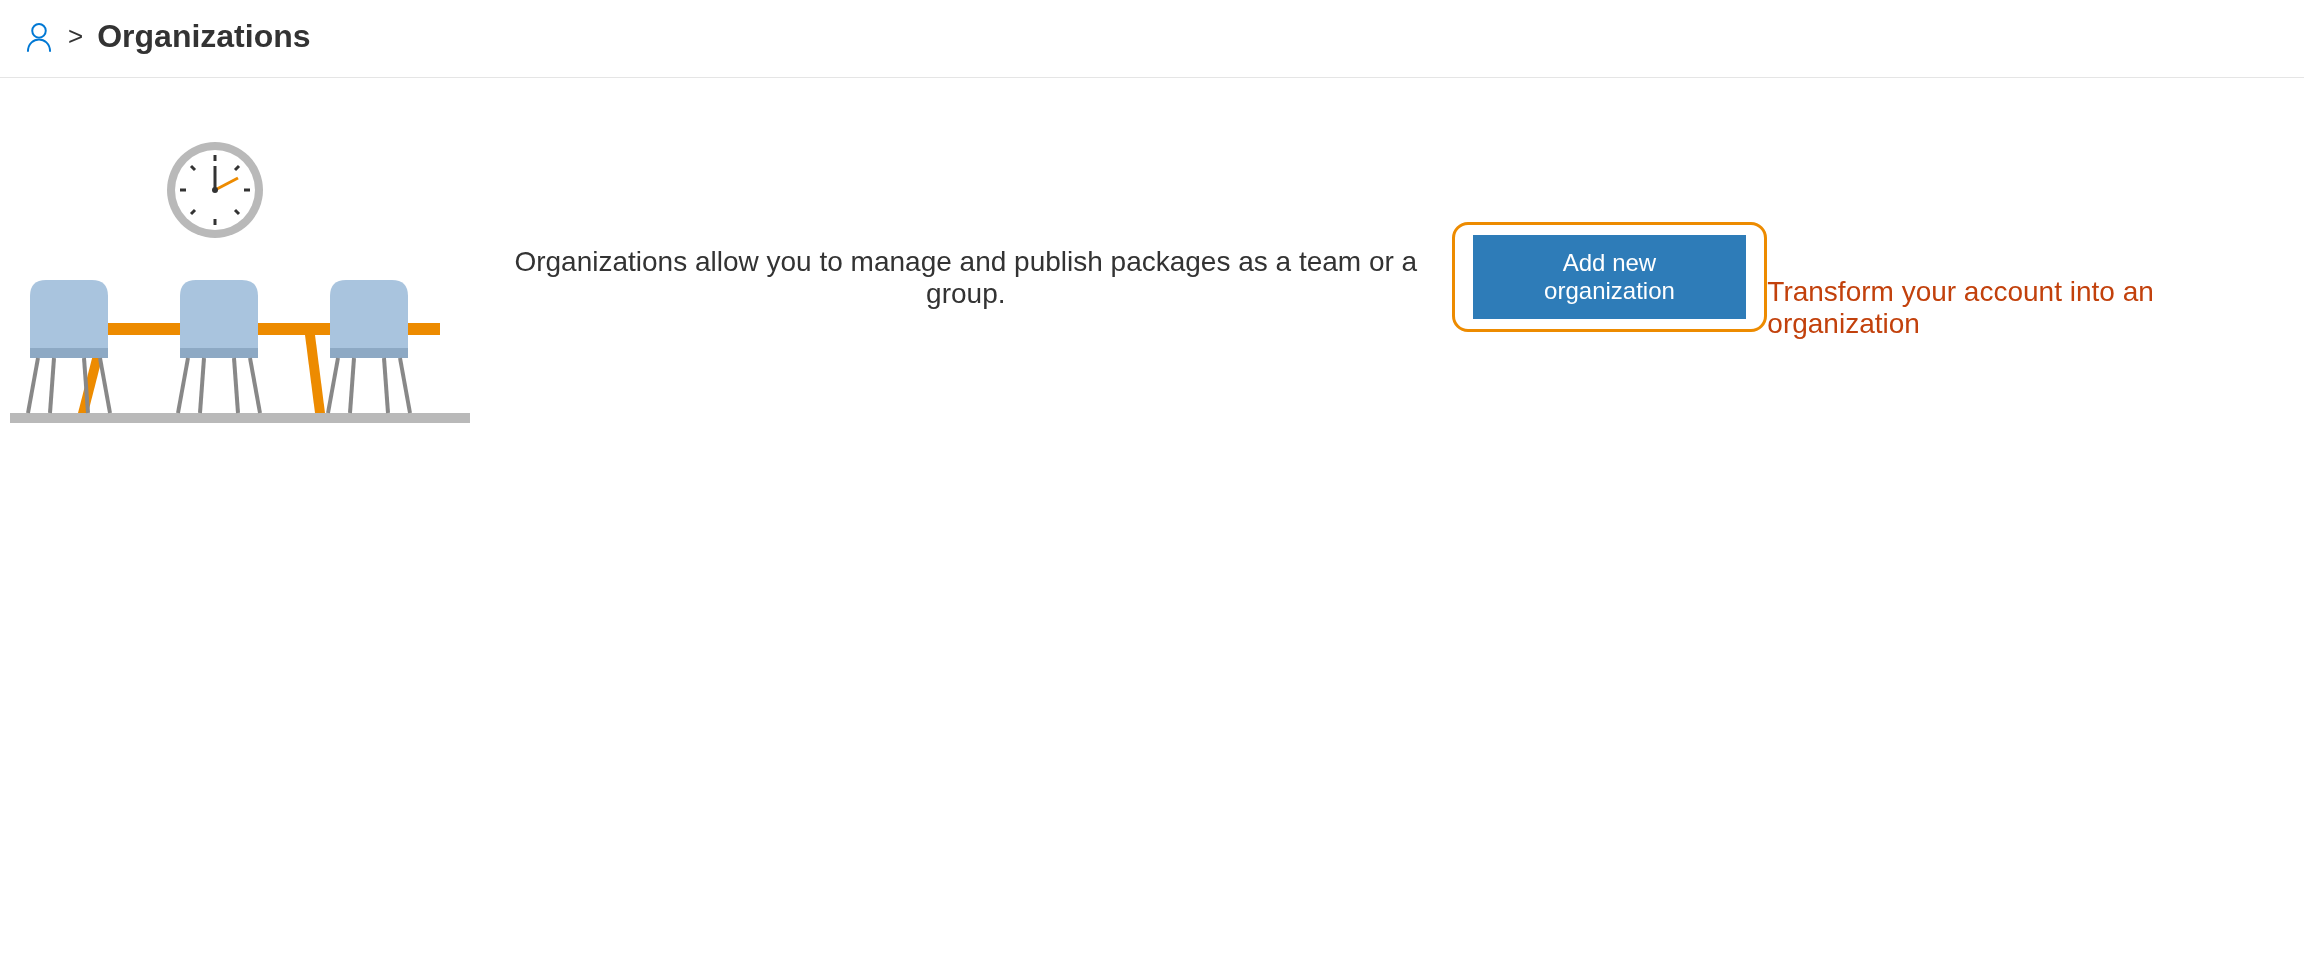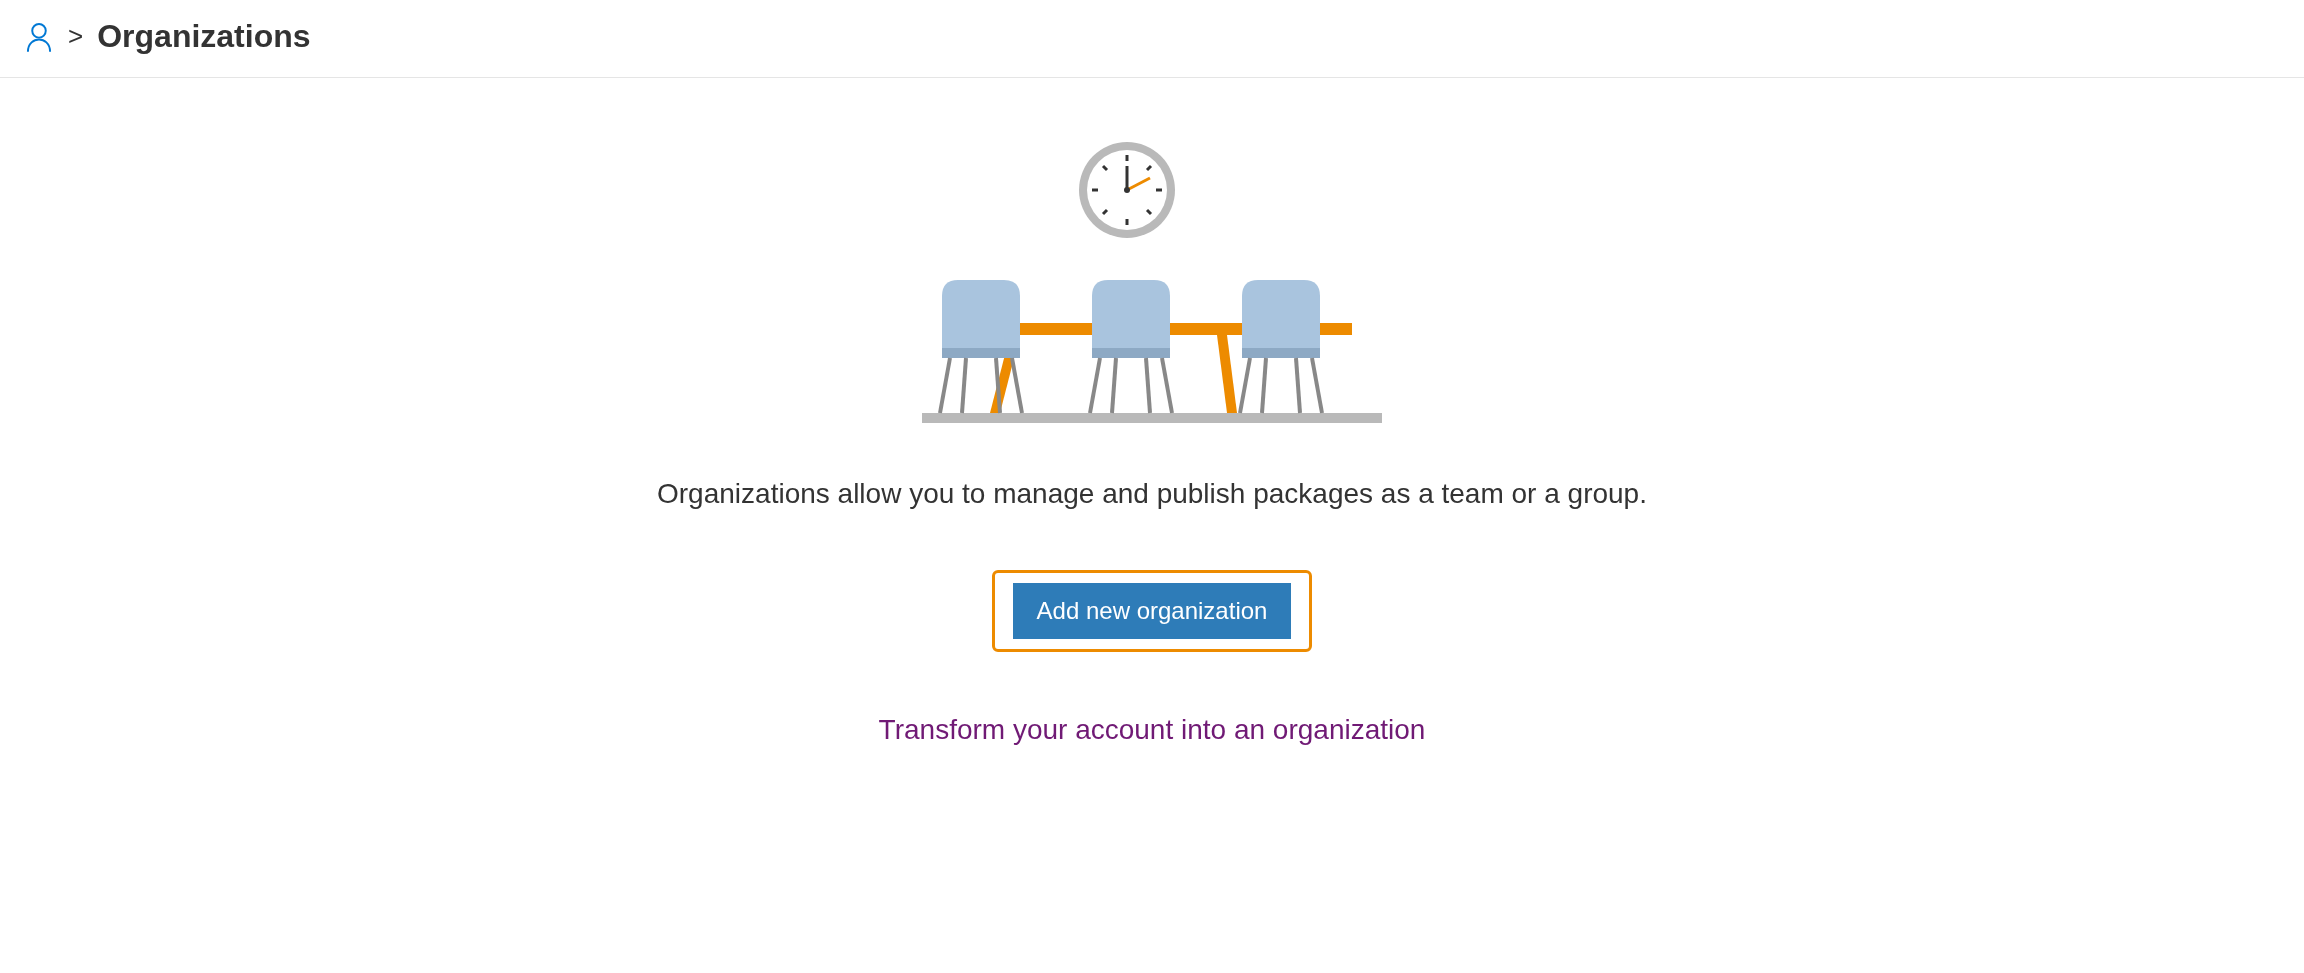--- a/index.html
+++ b/index.html
@@ -33,55 +33,55 @@
       font-size: 26px;
       font-weight: 300;
     }
     .breadcrumb-title {
       font-size: 32px;
       font-weight: 700;
       color: #333;
     }
     .content {
       display: flex;
-      flex-direction: column;
+      flex-direction: row;
       align-items: center;
       padding-top: 60px;
     }
     .illustration-wrap {
       width: 480px;
       height: 290px;
       position: relative;
       margin-bottom: 50px;
     }
     .description {
       font-size: 28px;
       color: #333;
       font-weight: 400;
       margin-bottom: 60px;
       text-align: center;
     }
     .add-btn-outer {
       border: 3px solid #ed8b00;
-      border-radius: 6px;
+      border-radius: 16px;
       padding: 10px 18px;
       margin-bottom: 62px;
     }
     .add-btn {
       background: #2e7cb8;
       color: #ffffff;
       border: none;
       font-size: 24px;
       font-weight: 400;
       padding: 14px 24px;
       cursor: pointer;
       font-family: inherit;
     }
     .transform-link {
-      color: #701a75;
+      color: #c2410c;
       font-size: 28px;
       text-decoration: none;
       cursor: pointer;
       font-weight: 400;
     }
   </style>
 </head>
 <body>
 
 <div class="page">

